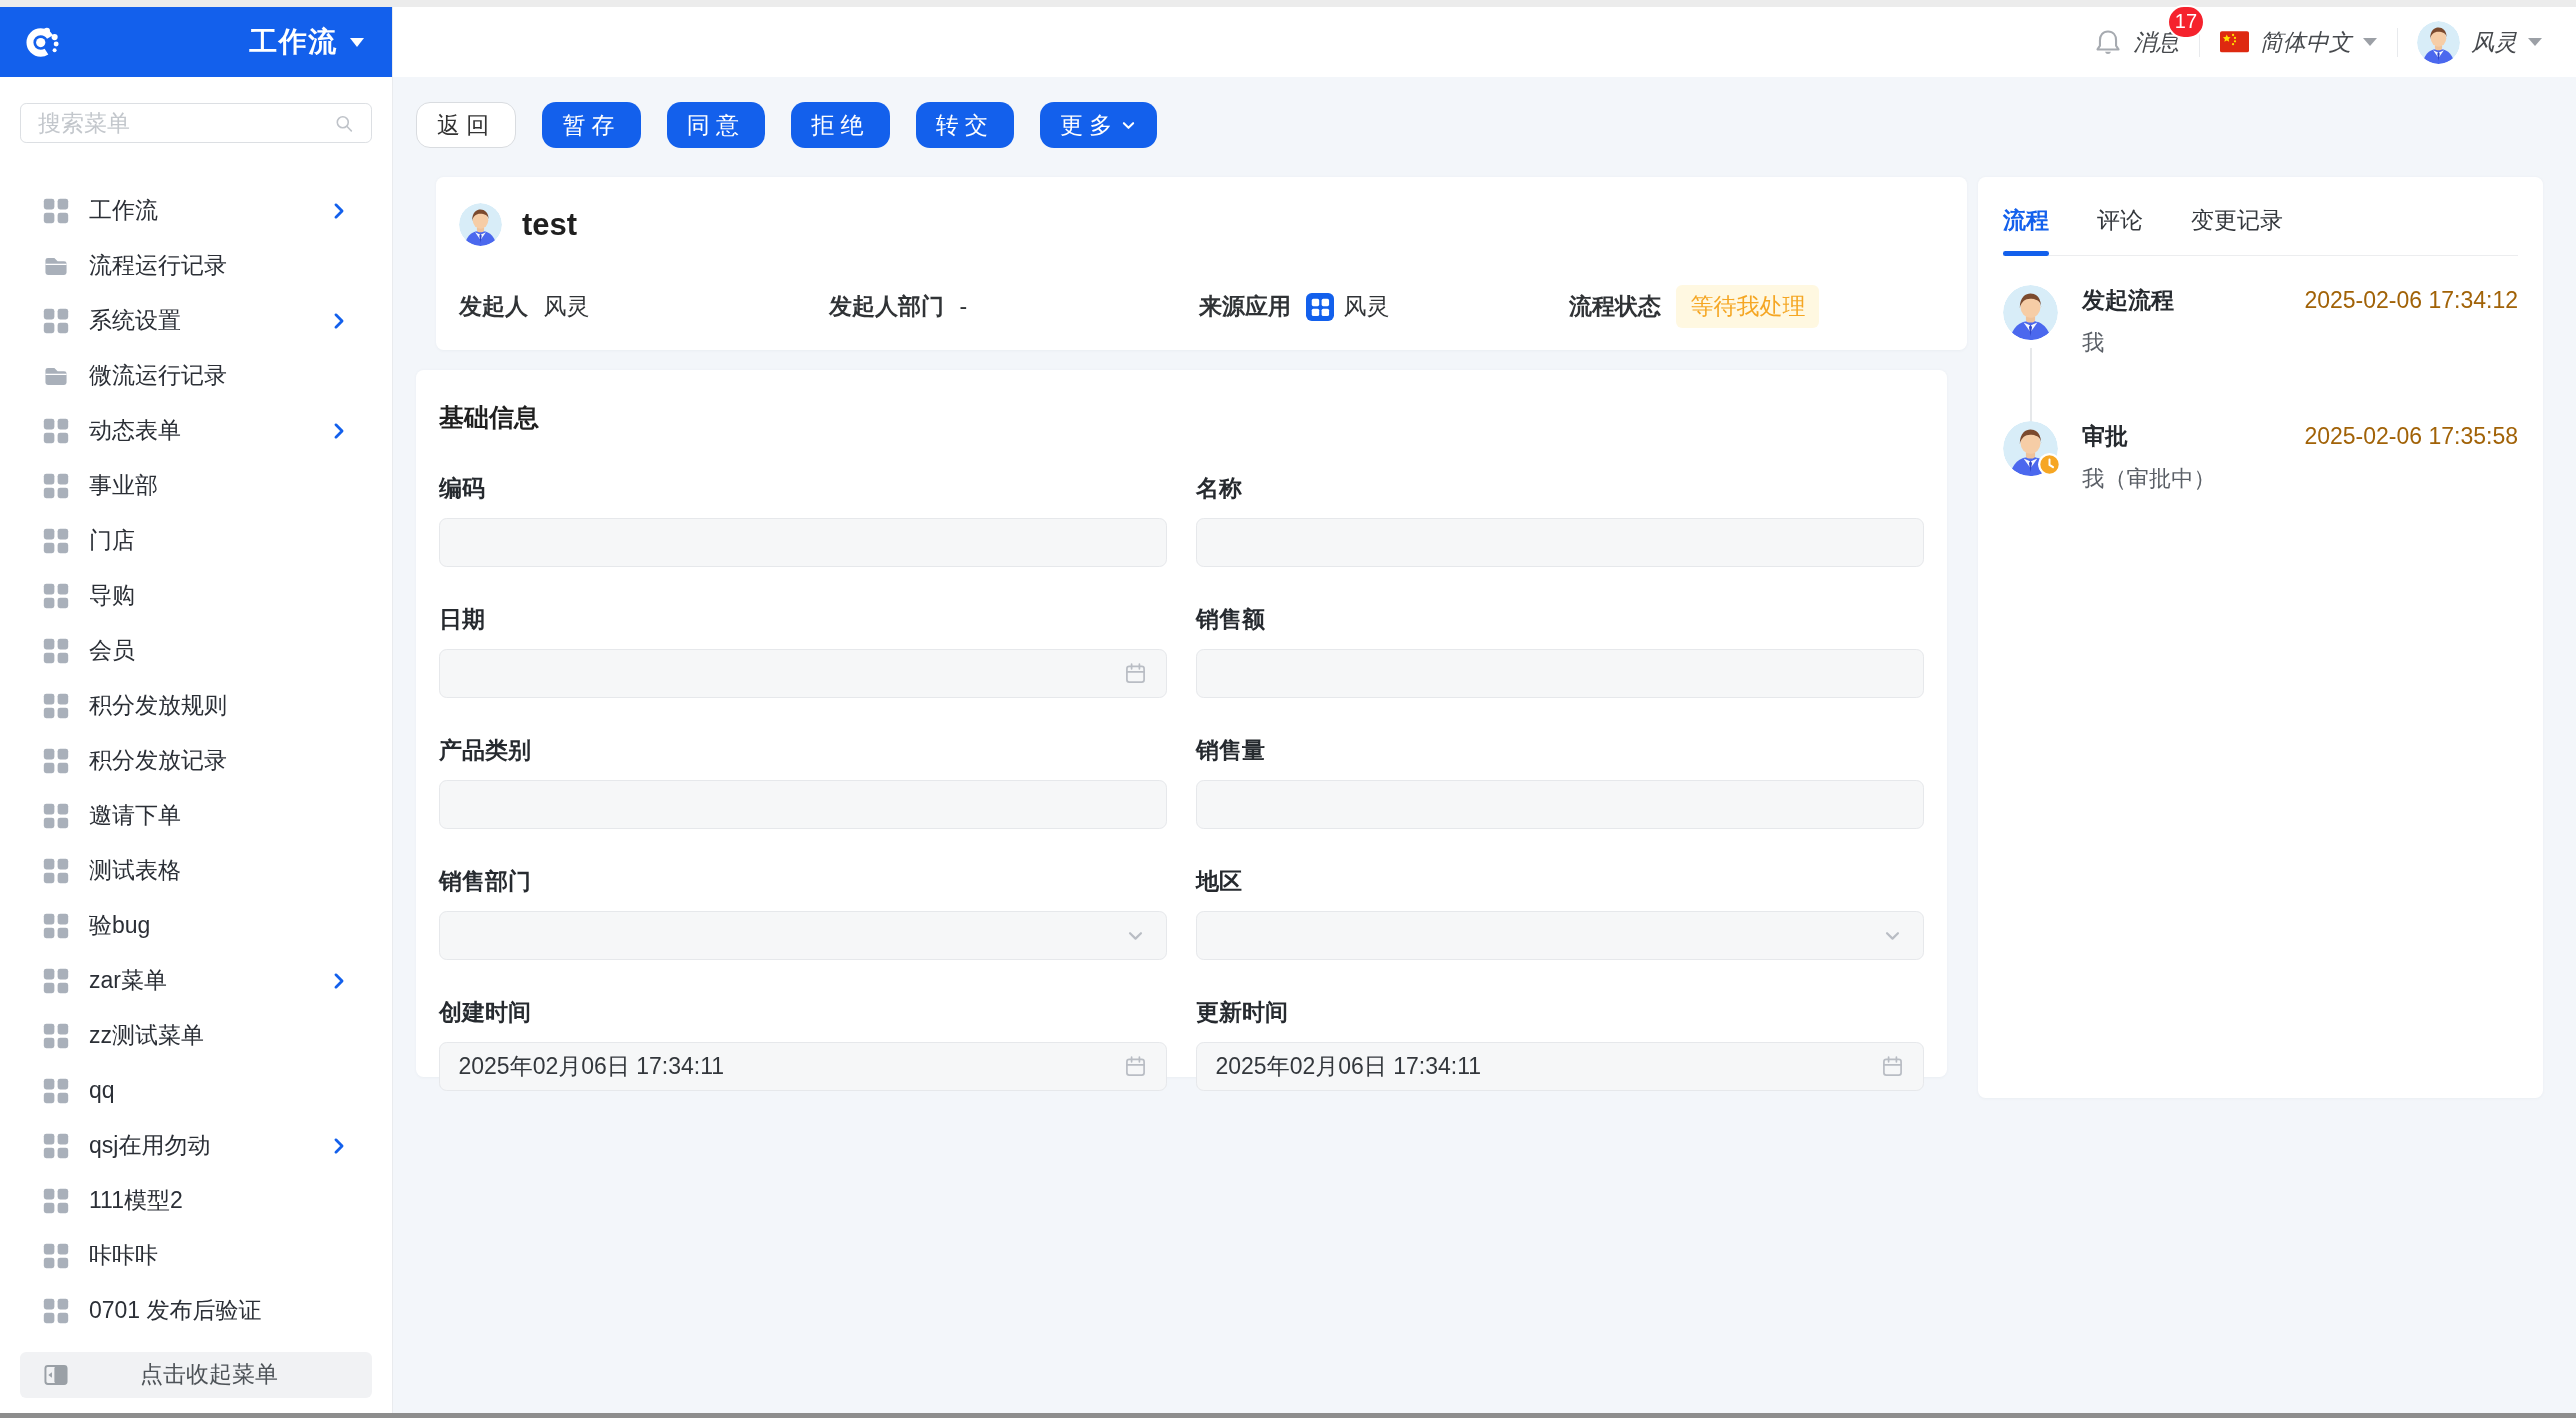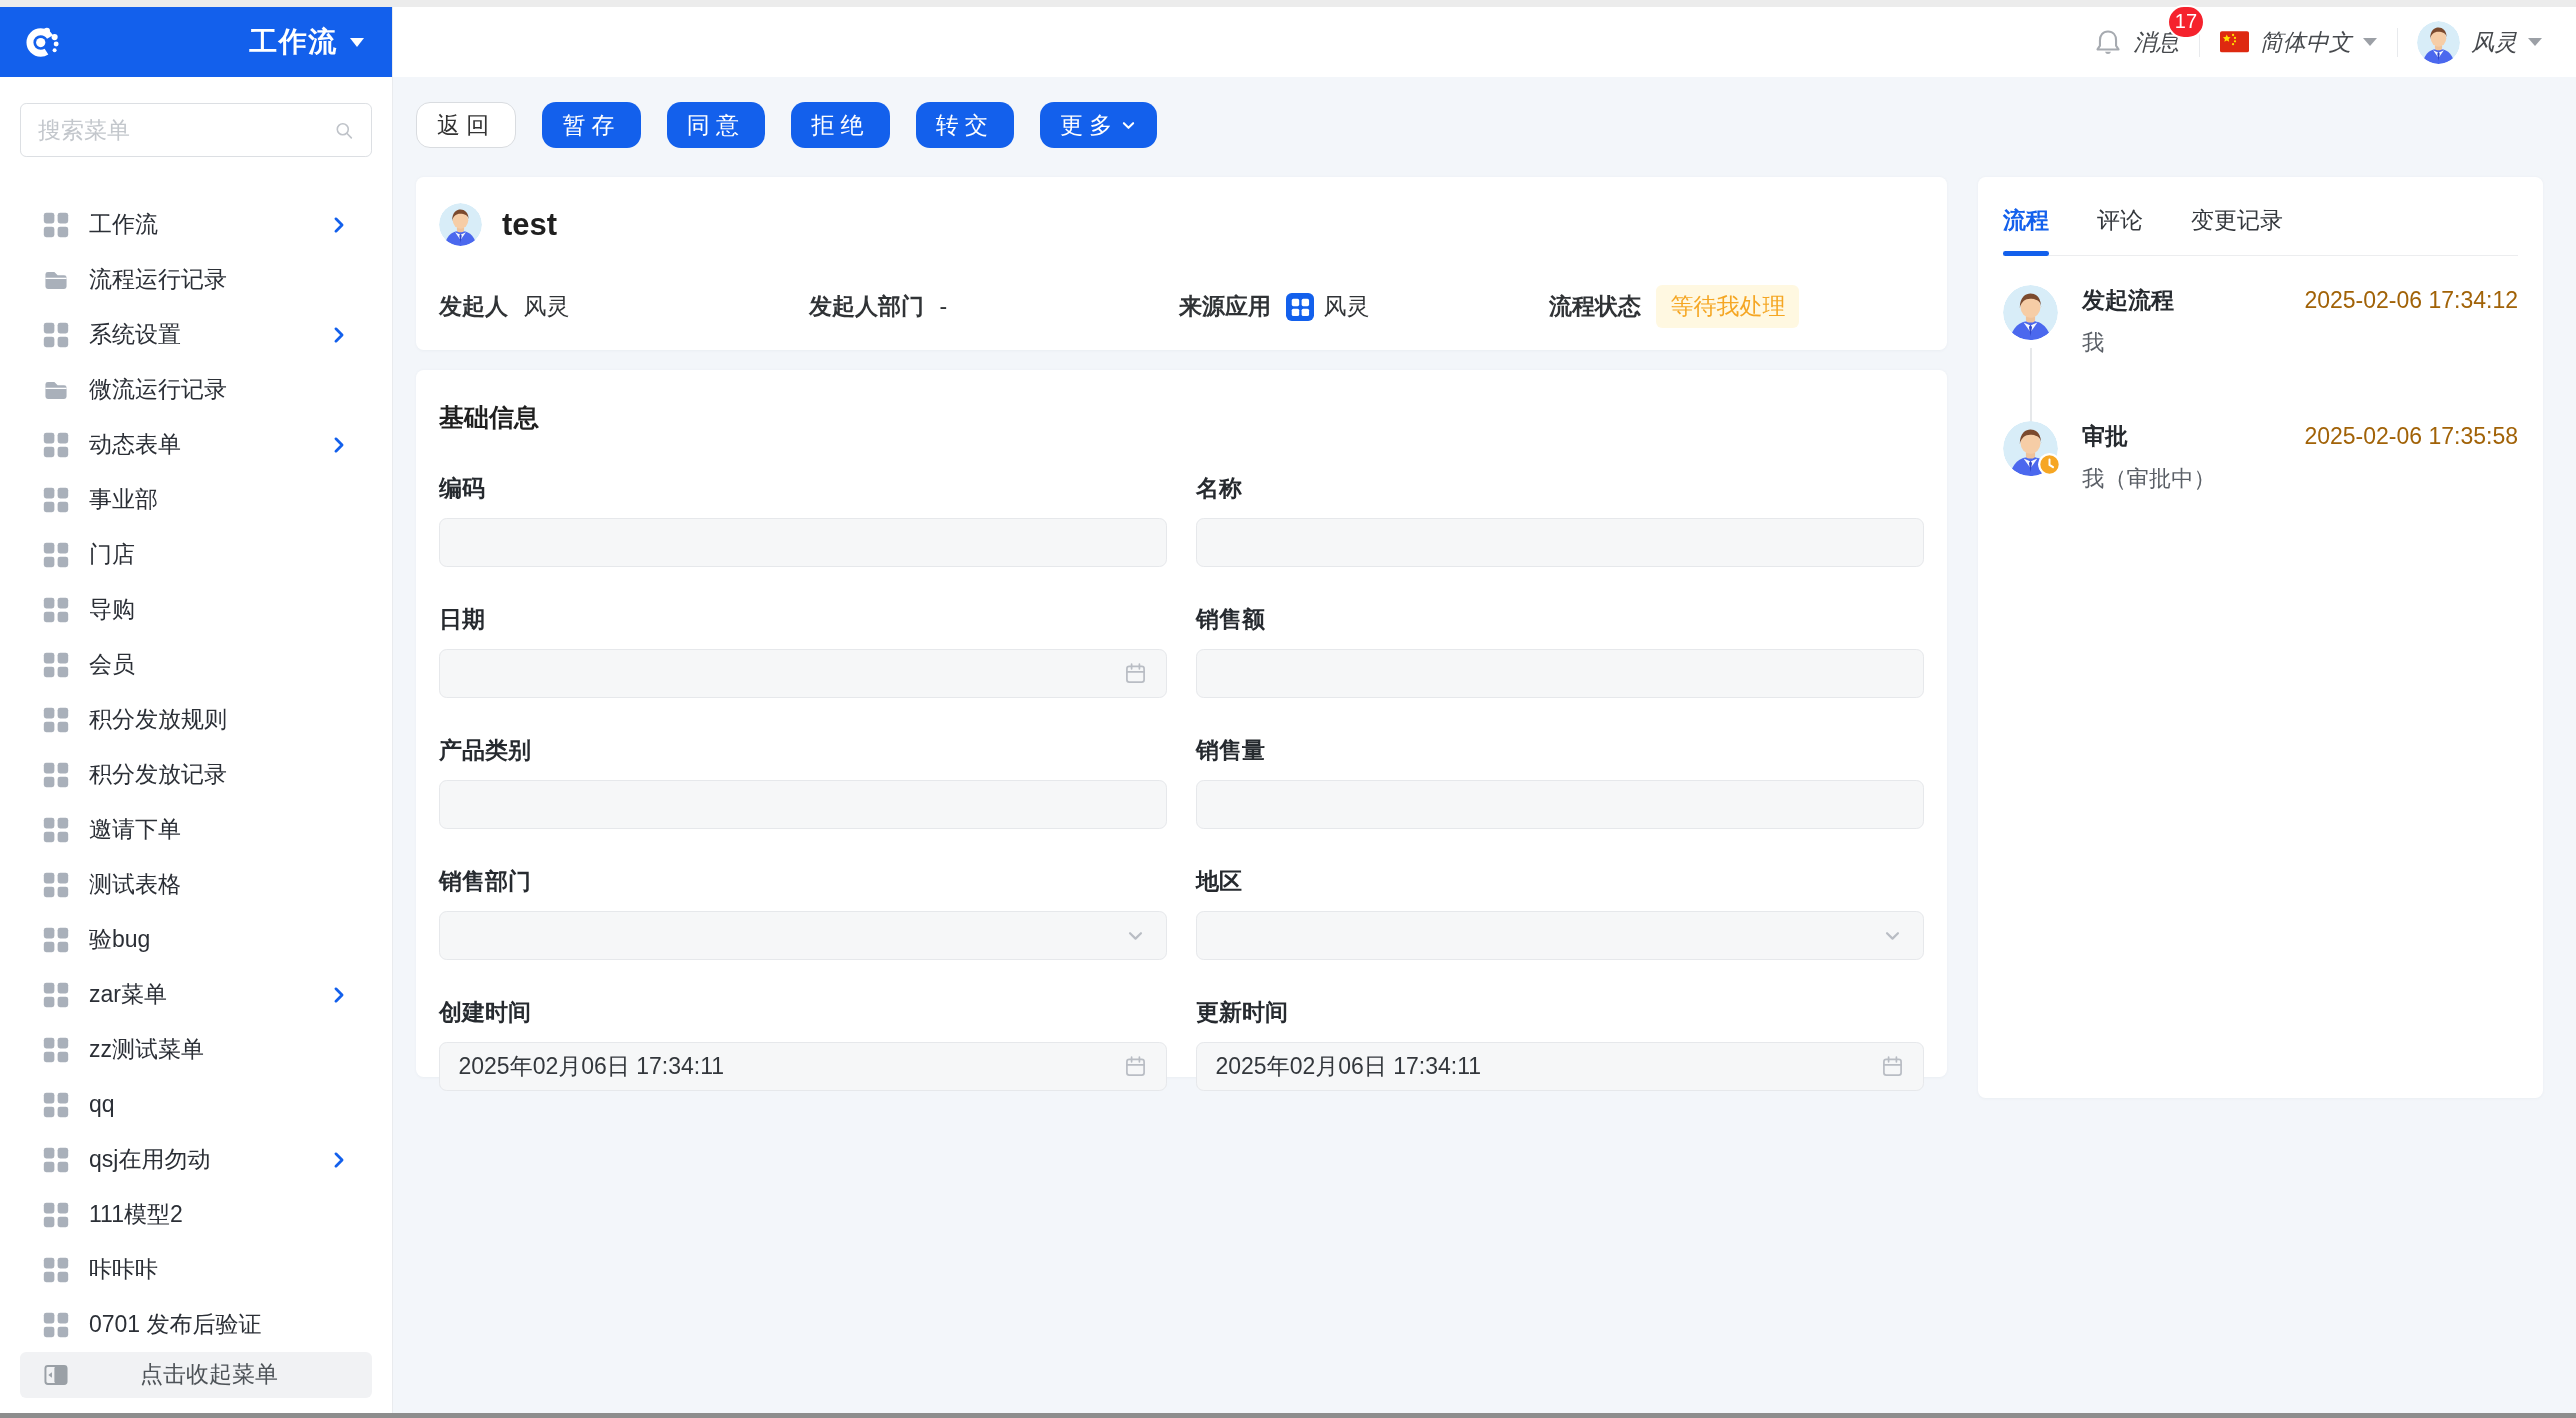--- a/index.html
+++ b/index.html
@@ -27,21 +27,21 @@
   }
   .sidebar-header{
     height:70px;background:var(--primary);display:flex;align-items:center;
     padding:0 28px 0 23px;flex:none;
   }
   .logo{width:37px;height:37px;flex:none;}
   .app-title-wrap{margin-left:auto;display:flex;align-items:center;gap:12.3px;cursor:pointer;}
   .app-title{color:#fff;font-size:28px;font-weight:bold;letter-spacing:1.5px;}
   .caret-down-white{width:0;height:0;border-left:7.7px solid transparent;border-right:7.7px solid transparent;border-top:9.2px solid #fff;}
   .search-box{
-    margin:26px 20px 0 20px;height:54px;border:0.8px solid #DCDFE3;border-radius:6.2px;
+    margin:26px 20px 0 20px;height:40px;border:0.8px solid #DCDFE3;border-radius:6.2px;
     display:flex;align-items:center;padding:0 17px;background:#fff;flex:none;
   }
   .search-box input{
     border:none;outline:none;flex:1;font-size:23px;color:#333;background:transparent;
     font-family:inherit;
   }
   .search-box input::placeholder{color:#C3C7CC;}
   .menu{margin-top:40px;flex:1;overflow:hidden;}
   .menu-item{
     height:55px;display:flex;align-items:center;padding-left:43px;padding-right:43px;
@@ -78,21 +78,21 @@
   .btn{
     height:46px;border-radius:14px;font-size:23px;display:flex;align-items:center;
     justify-content:center;padding:0 20px;cursor:pointer;letter-spacing:6.2px;
     font-family:inherit;border:none;
   }
   .btn-default{background:#fff;border:0.8px solid #D9DCE0;color:#333;}
   .btn-primary{background:var(--primary);color:#fff;}
   .btn .more-caret{margin-left:1.5px;width:17px;height:17px;letter-spacing:0;}
   
   .header-card{
-    position:absolute;left:416px;top:177px;width:1531px;height:173px;background:#fff;
+    position:absolute;left:436px;top:177px;width:1531px;height:173px;background:#fff;
     border-radius:7.7px;box-shadow:0 0.8px 3.1px rgba(20,40,80,0.04);padding:26px 23px 0 23px;
   }
   .title-row{display:flex;align-items:center;gap:20px;}
   .rec-avatar{width:43px;height:43px;border-radius:50%;overflow:hidden;flex:none;}
   .rec-title{font-size:31px;font-weight:600;color:#1F1F1F;}
   .meta-row{display:flex;margin-top:39px;}
   .meta-item{flex:0 0 370px;display:flex;align-items:center;gap:15.4px;}
   .meta-item:last-child{flex:1;}
   .meta-label{font-size:23px;font-weight:600;color:#303336;white-space:nowrap;}
   .meta-value{font-size:23px;color:#303336;display:flex;align-items:center;gap:9.2px;}

